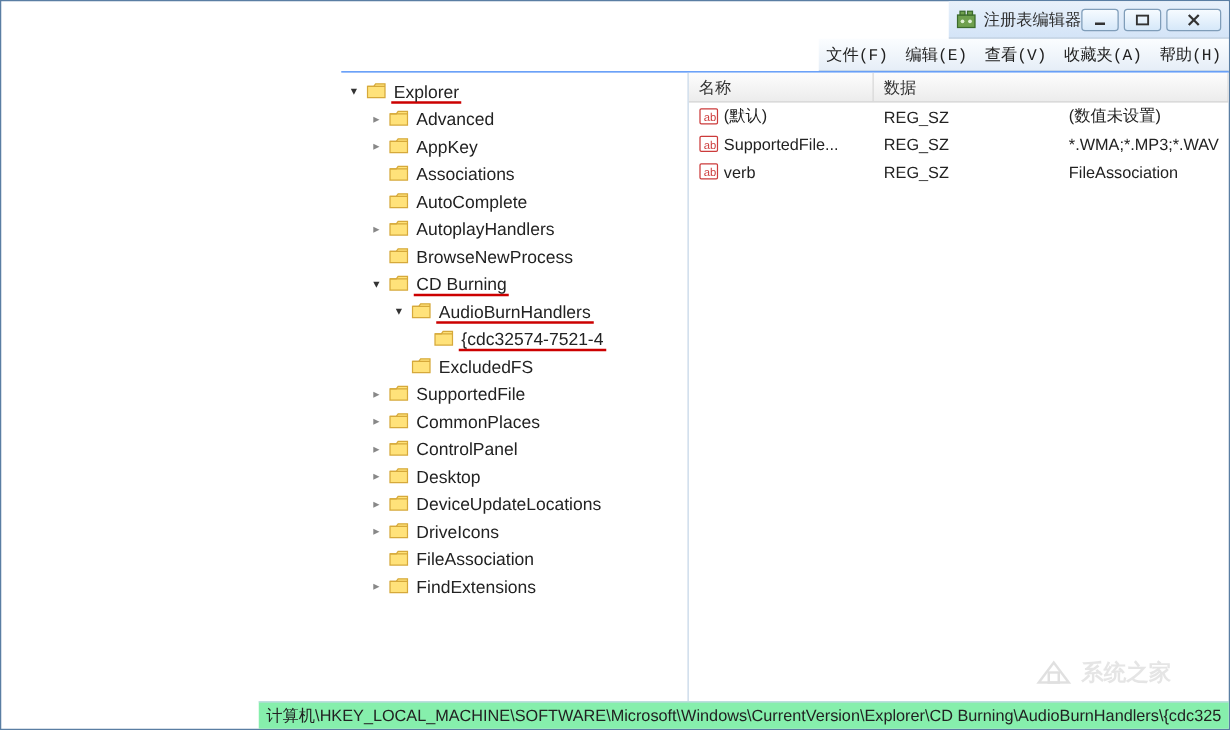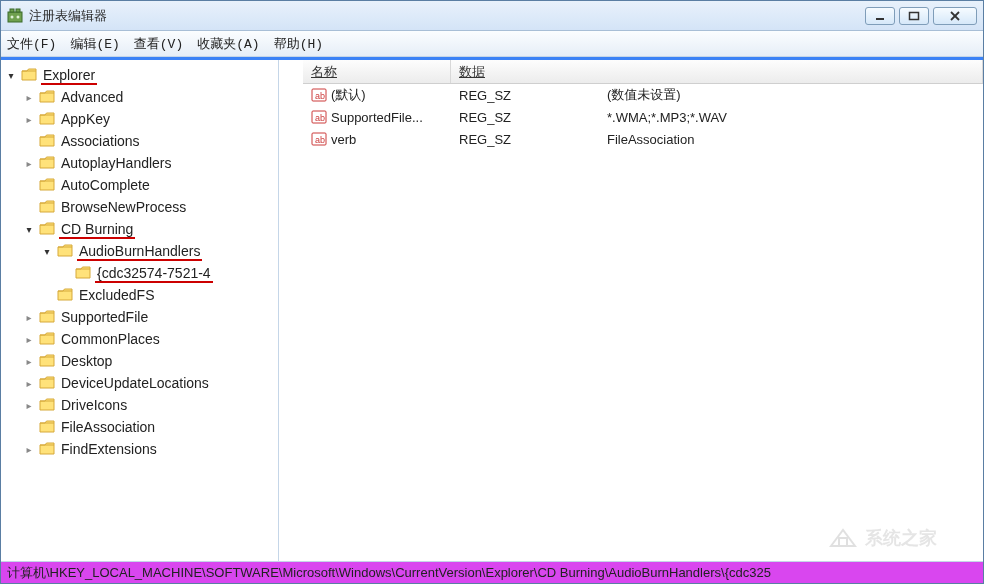--- a/index.html
+++ b/index.html
@@ -1,52 +1,52 @@
 <!DOCTYPE html>
 <html><head>
 <meta charset="utf-8">
 <style>
 * { box-sizing: border-box; margin: 0; padding: 0; }
 body { font-family: "Microsoft YaHei", "SimSun", Tahoma, sans-serif; font-size: 13px; background: #fff; overflow: hidden; }
-.window { width: 984px; height: 584px; border: 1px solid #5a7ea3; background: #fff; display: flex; flex-direction: column; position: relative; }
+.window { width: 984px; height: 584px; border: 1px solid #5a7ea3; background: #fff; display: flex; flex-direction: column; position: relative; align-items: flex-end; }
 .titlebar { height: 30px; background: linear-gradient(#e8f1fb, #d4e4f7); display: flex; align-items: center; padding: 0 6px; border-bottom: 1px solid #a8bed6; }
 .titlebar .app-icon { width: 16px; height: 16px; margin-right: 6px; }
 .titlebar .title { flex: 1; font-size: 13px; color: #2b2b2b; }
 .win-controls { display: flex; gap: 4px; }
 .win-btn { width: 30px; height: 18px; border: 1px solid #7f9db9; background: linear-gradient(#f6fbff,#d6e8f9); border-radius: 3px; display: flex; align-items: center; justify-content: center; font-size: 11px; color: #333; cursor: default; }
 .win-btn.close { width: 44px; }
 .menubar { height: 26px; background: linear-gradient(#fbfdff,#e6eef7); border-bottom: 1px solid #c5d6e8; display: flex; align-items: center; padding: 0 6px; gap: 14px; font-size: 13px; color: #222; font-family: Liberation Mono, monospace; }
 .menubar span { cursor: default; }
-.content { flex: 1; display: flex; border-top: 3px solid #3b82f6; overflow: hidden; gap: 24px; }
+.content { flex: 1; display: flex; border-top: 1px solid #3b82f6; overflow: hidden; }
 .treepane { width: 278px; border-right: 1px solid #c5d6e8; overflow: auto; padding: 4px 0 4px 0; font-size: 14px; color: #222; }
 .tree ul { list-style: none; padding-left: 18px; }
 .tree > ul { padding-left: 4px; }
 .tree li { position: relative; white-space: nowrap; }
 .tree .row { display: flex; align-items: center; height: 22px; gap: 4px; }
 .tree .tw { width: 12px; height: 12px; display: inline-flex; align-items: center; justify-content: center; color: #6b6b6b; font-size: 10px; flex: 0 0 12px; }
 .tree .tw.exp::before { content: "▾"; color: #333; }
 .tree .tw.col::before { content: "▸"; color: #888; }
 .tree .tw.none::before { content: ""; }
 .tree .folder { width: 16px; height: 14px; flex: 0 0 16px; }
 .tree .label { padding: 1px 2px; }
 .tree .underline { border-bottom: 2px solid #c00; }
 .tree .label.underline { display: inline-block; padding-bottom: 0; }
 .listpane { flex: 1; overflow: auto; }
 .list-header { display: flex; height: 24px; background: linear-gradient(#fdfdfd,#ececec); border-bottom: 1px solid #cfcfcf; font-size: 13px; color: #333; }
-.list-header .col { padding: 3px 8px; border-right: 1px solid #d8d8d8; text-decoration: underline; }
+.list-header .col { padding: 3px 8px; border-right: 1px solid #d8d8d8; }
 .col.name { width: 148px; }
 .col.type { width: 148px; }
 .col.data { flex: 1; }
 .list-rows .lrow { display: flex; align-items: center; height: 22px; padding: 0 0; font-size: 13px; color: #222; }
 .list-rows .lrow .cell { padding: 0 8px; overflow: hidden; text-overflow: ellipsis; white-space: nowrap; }
 .cell.name { width: 148px; display: flex; align-items: center; gap: 4px; }
 .cell.type { width: 148px; }
 .cell.data { flex: 1; }
 .val-icon { width: 16px; height: 16px; flex: 0 0 16px; }
-.statusbar { height: 22px; border-top: 1px solid #c5d6e8; background: #d946ef; display: flex; align-items: center; padding: 0 6px; font-size: 13px; color: #222; overflow: hidden; white-space: nowrap; }
+.statusbar { height: 22px; border-top: 1px solid #c5d6e8; background: #86efac; display: flex; align-items: center; padding: 0 6px; font-size: 13px; color: #222; overflow: hidden; white-space: nowrap; }
 .watermark { position: absolute; right: 18px; bottom: 22px; opacity: 0.25; pointer-events: none; font-weight: bold; }
 
 </style>
 </head>
 <body>
 <div class="window">
 
   <div class="titlebar">
     <svg class="app-icon" viewBox="0 0 16 16">
         <rect x="1" y="4" width="14" height="10" fill="#6fa04e" stroke="#3b6b2b"></rect>
@@ -123,36 +123,36 @@
                     <span class="tw none"></span>
                     <svg class="folder" viewBox="0 0 16 14">
                       <path d="M1 3 L6 3 L7.5 1 L15 1 L15 12 L1 12 Z" fill="#ffe27a" stroke="#d6a93a"></path>
                       <path d="M1 3 L15 3" stroke="#d6a93a"></path>
                     </svg>
                     <span class="label">Associations</span>
                   </div>
                 </li>
                 <li>
                   <div class="row">
+                    <span class="tw none"></span>
+                    <svg class="folder" viewBox="0 0 16 14">
+                      <path d="M1 3 L6 3 L7.5 1 L15 1 L15 12 L1 12 Z" fill="#ffe27a" stroke="#d6a93a"></path>
+                      <path d="M1 3 L15 3" stroke="#d6a93a"></path>
+                    </svg>
+                    <span class="label">AutoComplete</span>
+                  </div>
+                </li>
+                <li>
+                  <div class="row">
                     <span class="tw col"></span>
                     <svg class="folder" viewBox="0 0 16 14">
                       <path d="M1 3 L6 3 L7.5 1 L15 1 L15 12 L1 12 Z" fill="#ffe27a" stroke="#d6a93a"></path>
                       <path d="M1 3 L15 3" stroke="#d6a93a"></path>
                     </svg>
                     <span class="label">AutoplayHandlers</span>
-                  </div>
-                </li>
-                <li>
-                  <div class="row">
-                    <span class="tw none"></span>
-                    <svg class="folder" viewBox="0 0 16 14">
-                      <path d="M1 3 L6 3 L7.5 1 L15 1 L15 12 L1 12 Z" fill="#ffe27a" stroke="#d6a93a"></path>
-                      <path d="M1 3 L15 3" stroke="#d6a93a"></path>
-                    </svg>
-                    <span class="label">AutoComplete</span>
                   </div>
                 </li>
                 <li>
                   <div class="row">
                     <span class="tw none"></span>
                     <svg class="folder" viewBox="0 0 16 14">
                       <path d="M1 3 L6 3 L7.5 1 L15 1 L15 12 L1 12 Z" fill="#ffe27a" stroke="#d6a93a"></path>
                       <path d="M1 3 L15 3" stroke="#d6a93a"></path>
                     </svg>
                     <span class="label">BrowseNewProcess</span>
@@ -213,20 +213,30 @@
                   </div>
                 </li>
                 <li>
                   <div class="row">
                     <span class="tw col"></span>
                     <svg class="folder" viewBox="0 0 16 14">
                       <path d="M1 3 L6 3 L7.5 1 L15 1 L15 12 L1 12 Z" fill="#ffe27a" stroke="#d6a93a"></path>
                       <path d="M1 3 L15 3" stroke="#d6a93a"></path>
                     </svg>
                     <span class="label">CommonPlaces</span>
+                  </div>
+                </li>
+                <li>
+                  <div class="row">
+                    <span class="tw col"></span>
+                    <svg class="folder" viewBox="0 0 16 14">
+                      <path d="M1 3 L6 3 L7.5 1 L15 1 L15 12 L1 12 Z" fill="#ffe27a" stroke="#d6a93a"></path>
+                      <path d="M1 3 L15 3" stroke="#d6a93a"></path>
+                    </svg>
+                    <span class="label">ControlPanel</span>
                   </div>
                 </li>
                 <li>
                   <div class="row">
                     <span class="tw col"></span>
                     <svg class="folder" viewBox="0 0 16 14">
                       <path d="M1 3 L6 3 L7.5 1 L15 1 L15 12 L1 12 Z" fill="#ffe27a" stroke="#d6a93a"></path>
                       <path d="M1 3 L15 3" stroke="#d6a93a"></path>
                     </svg>
                     <span class="label">Desktop</span>

